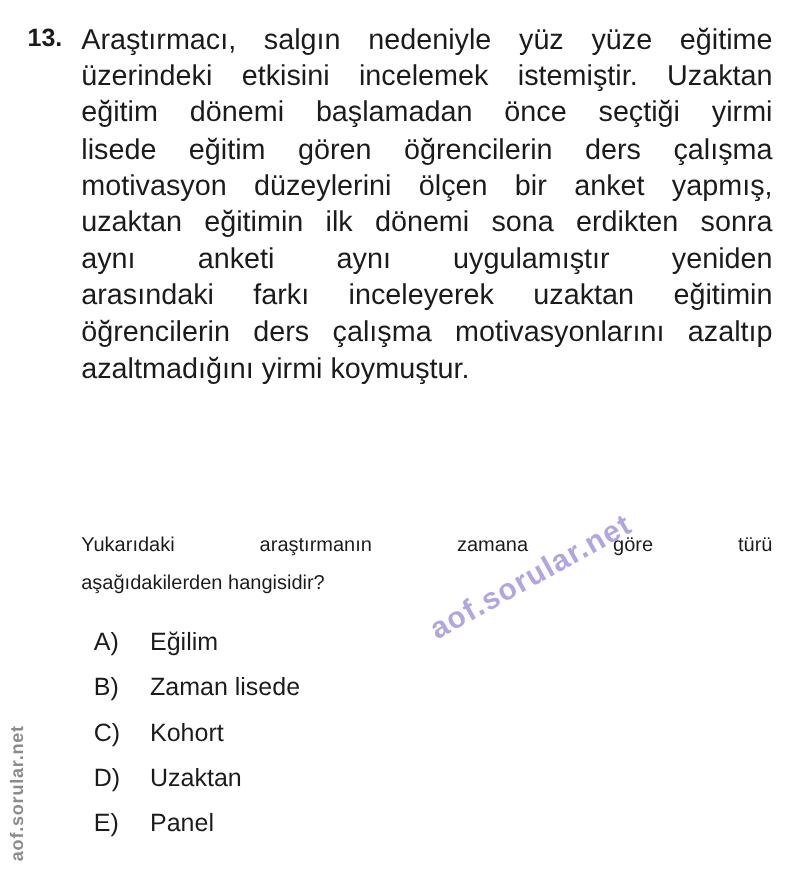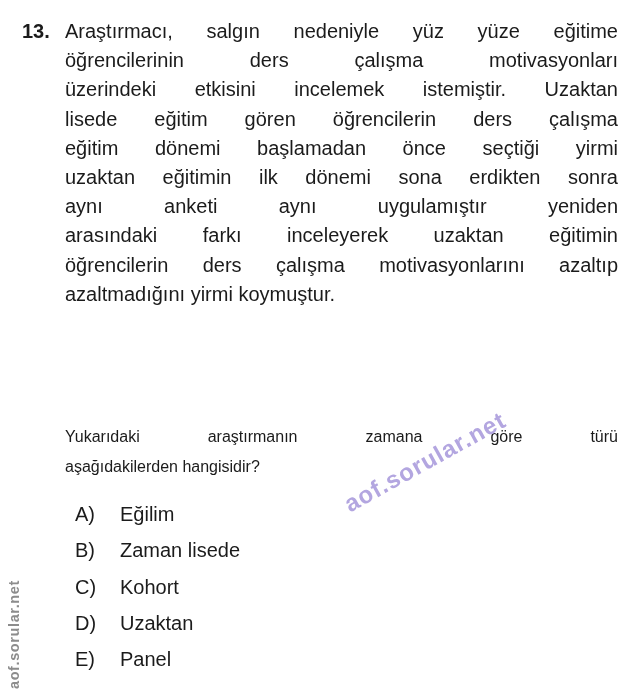--- a/index.html
+++ b/index.html
@@ -18,21 +18,21 @@
     top: 17px;
     font-size: 20px;
     line-height: 29.2px;
     font-weight: bold;
   }
   .body-text {
     position: absolute;
     left: 65px;
     top: 17px;
     width: 553px;
-    font-size: 20px;
+    font-size: 23px;
     line-height: 29.2px;
   }
   .jline {
     text-align: justify;
     text-align-last: justify;
     white-space: normal;
   }
   .jline.last { text-align-last: left; }
   .stem {
     position: absolute;
@@ -86,24 +86,24 @@
 </style>
 </head>
 <body>
 
 <div class="page">
 
   <div class="qnum">13.</div>
 
   <div class="body-text">
     <div class="jline">Araştırmacı, salgın nedeniyle yüz yüze eğitime</div>
-    <div class="jline">öğrencilerinin ders çalışma motivasyonları</div>
     <div class="jline">üzerindeki etkisini incelemek istemiştir. Uzaktan</div>
+    <div class="jline">eğitim dönemi başlamadan önce seçtiği yirmi</div>
     <div class="jline">lisede eğitim gören öğrencilerin ders çalışma</div>
-    <div class="jline">eğitim dönemi başlamadan önce seçtiği yirmi</div>
+    <div class="jline">motivasyon düzeylerini ölçen bir anket yapmış,</div>
     <div class="jline">uzaktan eğitimin ilk dönemi sona erdikten sonra</div>
     <div class="jline">aynı anketi aynı uygulamıştır yeniden</div>
     <div class="jline">arasındaki farkı inceleyerek uzaktan eğitimin</div>
     <div class="jline">öğrencilerin ders çalışma motivasyonlarını azaltıp</div>
     <div class="jline last">azaltmadığını yirmi koymuştur.</div>
   </div>
 
   <div class="stem">
     <div class="jline">Yukarıdaki araştırmanın zamana göre türü</div>
     <div class="jline last">aşağıdakilerden hangisidir?</div>

